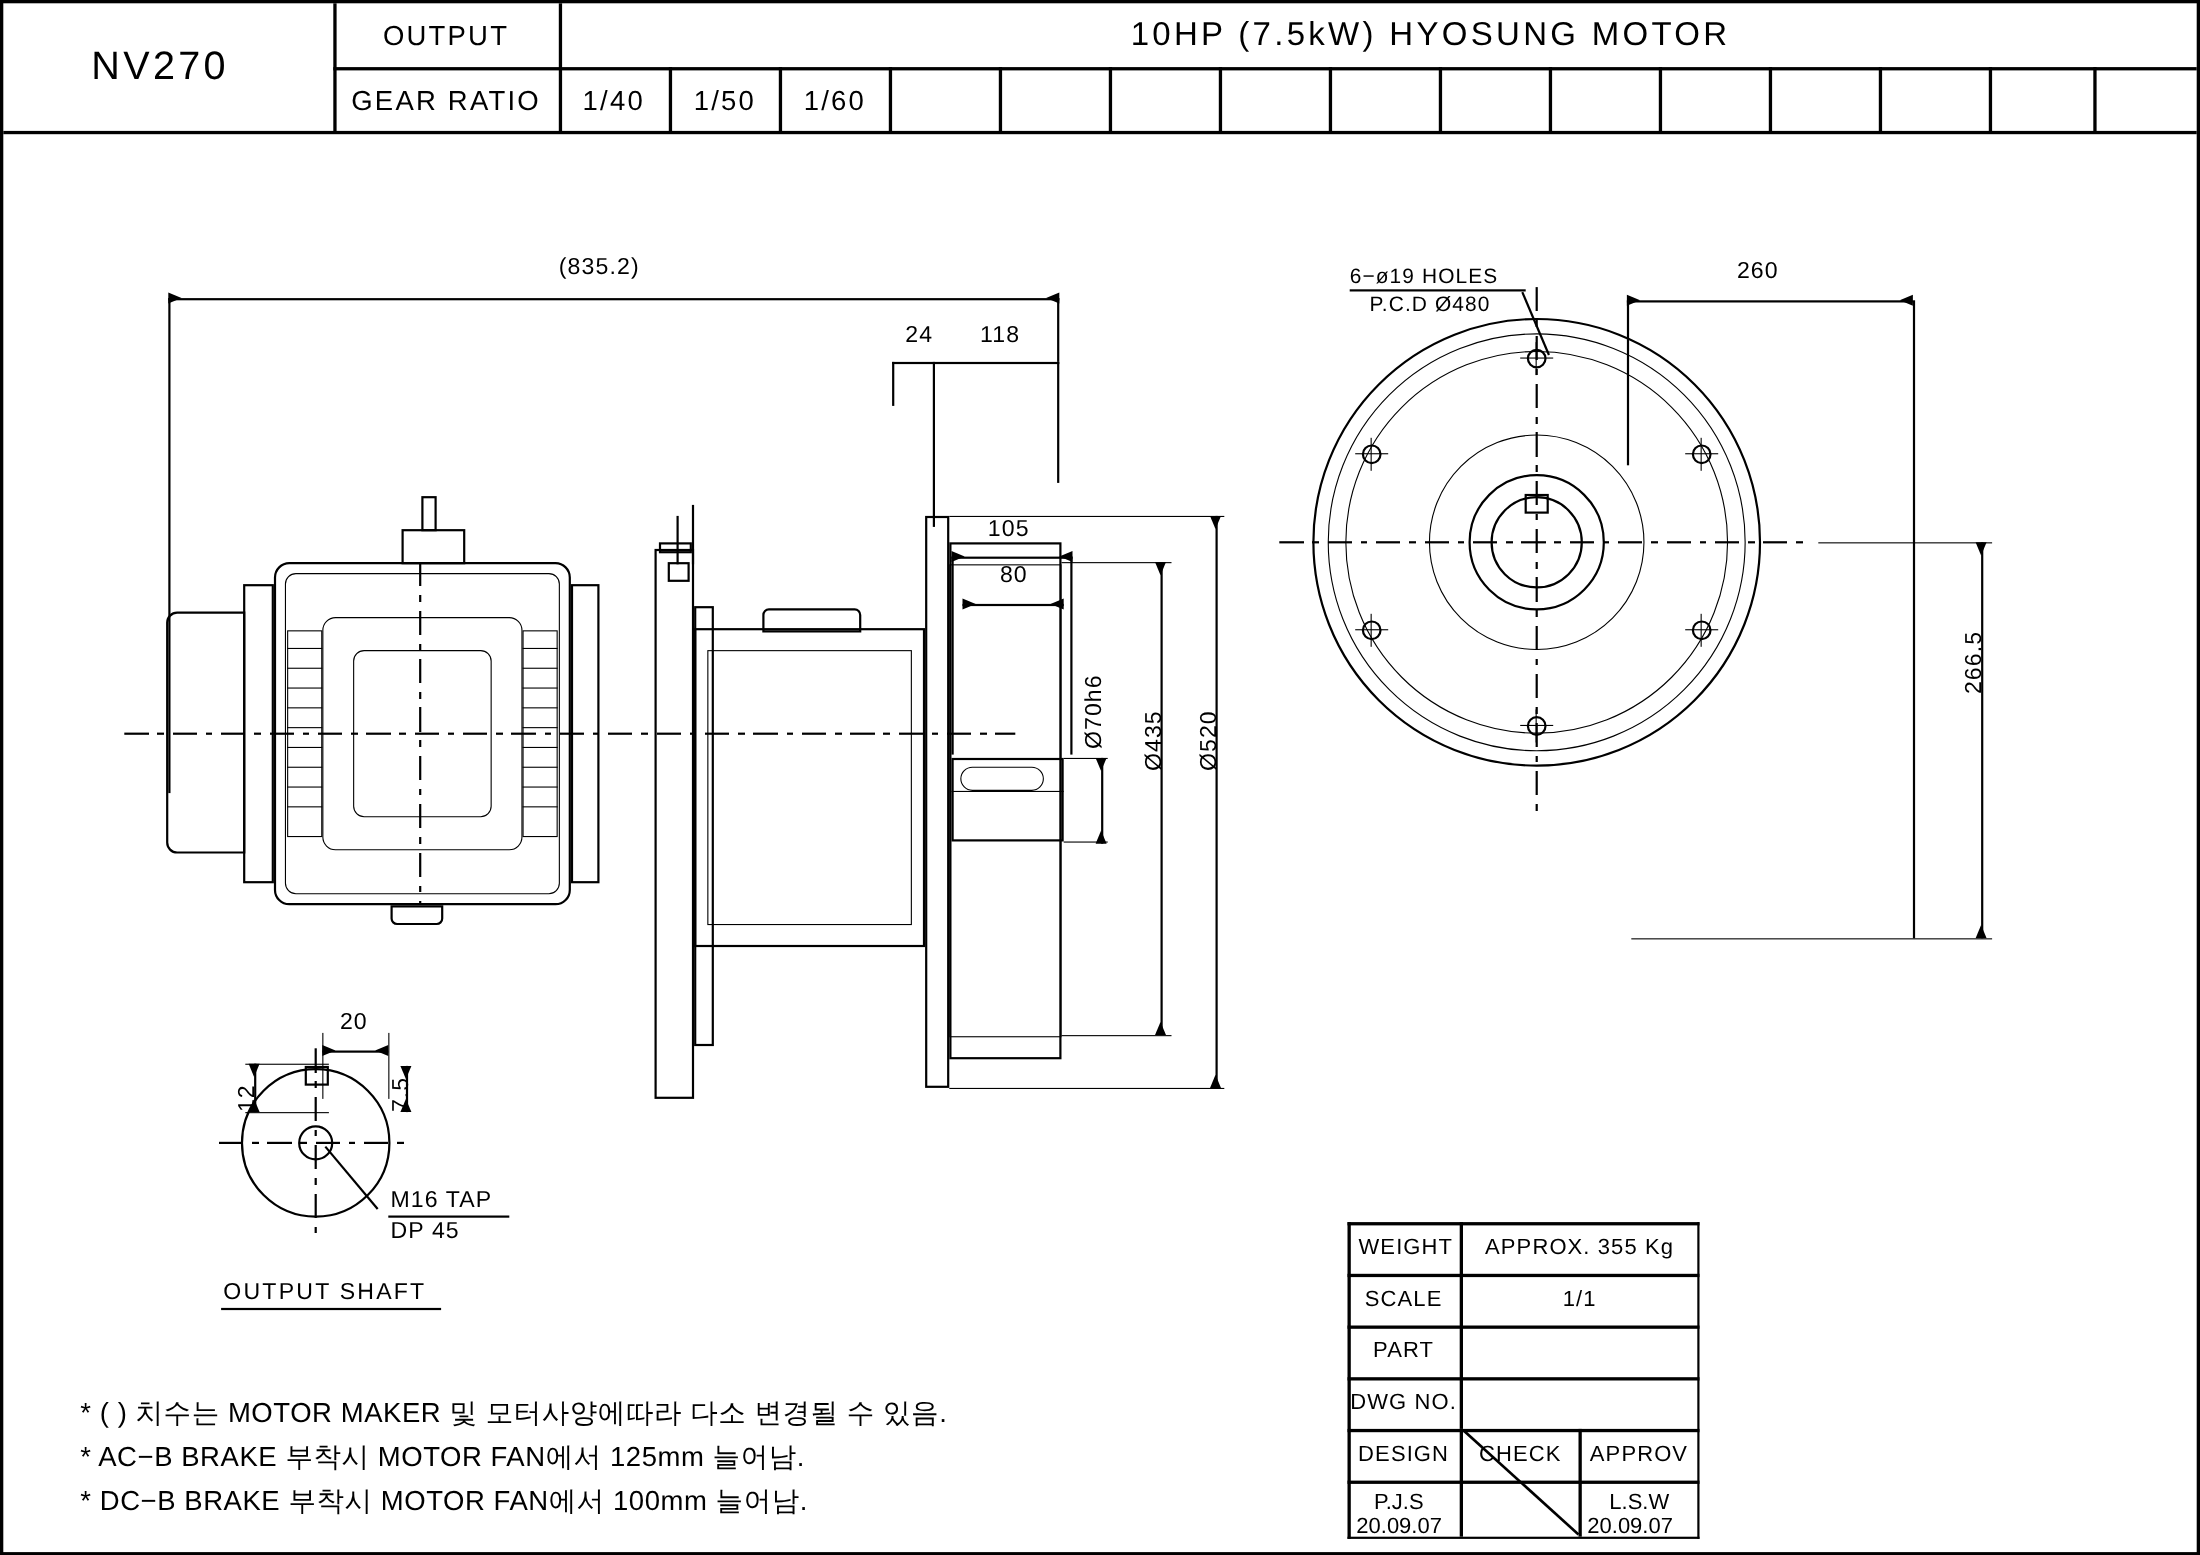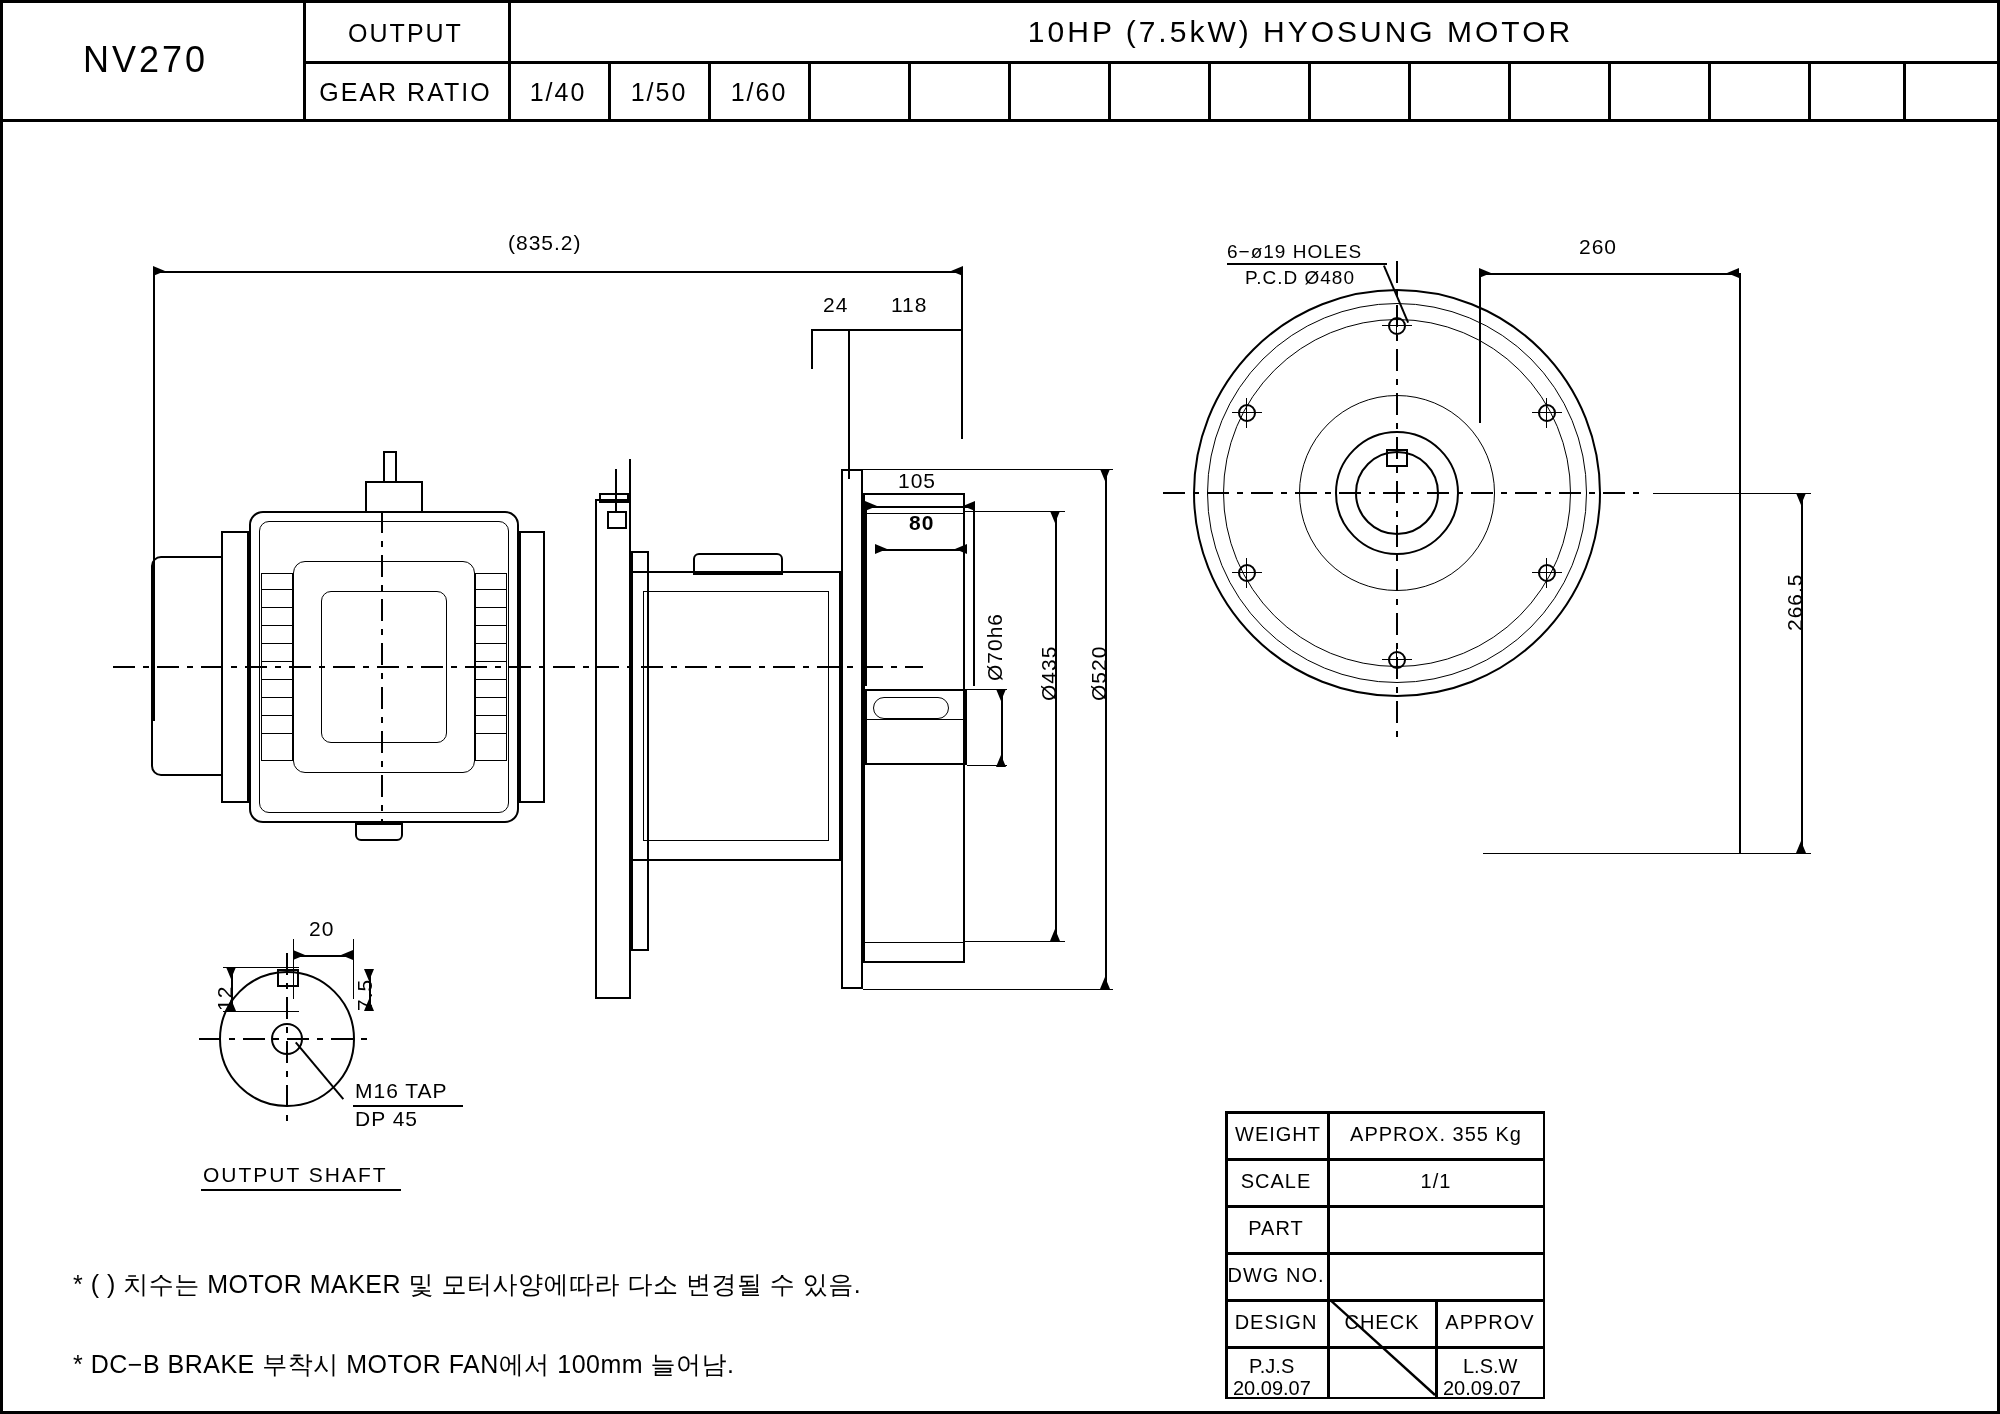--- a/index.html
+++ b/index.html
@@ -150,21 +150,21 @@
 
     <div class="cdash-v" style="left:378px;top:390px;height:310px;"></div>
 
     <div class="txt dimtxt" style="left:895px;top:348px;">105</div>
     <div class="ln" style="left:862px;top:385px;width:110px;height:1.6px;"></div>
     <div class="arrR" style="left:862px;top:380px;"></div>
     <div class="arrL" style="left:960px;top:380px;"></div>
     <div class="ln" style="left:862px;top:385px;width:1.6px;height:180px;"></div>
     <div class="ln" style="left:970px;top:385px;width:1.6px;height:180px;"></div>
 
-    <div class="txt dimtxt" style="left:906px;top:390px;font-weight:bold;">80</div>
+    <div class="txt dimtxt" style="left:906px;top:390px;">80</div>
     <div class="ln" style="left:872px;top:428px;width:92px;height:1.6px;"></div>
     <div class="arrR" style="left:872px;top:423px;"></div>
     <div class="arrL" style="left:952px;top:423px;"></div>
 
     <div class="txt dimtxt" style="left:980px;top:560px;transform:rotate(-90deg);transform-origin:left top;">Ø70h6</div>
     <div class="ln" style="left:998px;top:568px;width:1.6px;height:78px;"></div>
     <div class="arrD" style="left:993px;top:568px;"></div>
     <div class="arrU" style="left:993px;top:634px;"></div>
     <div class="ln" style="left:964px;top:568px;width:40px;height:1.4px;"></div>
     <div class="ln" style="left:964px;top:644px;width:40px;height:1.4px;"></div>
@@ -268,20 +268,21 @@
     <div class="txt dimtxt" style="left:192px;top:196px;">M16 TAP</div>
     <div class="ln" style="left:190px;top:222px;width:110px;height:2px;"></div>
     <div class="txt dimtxt" style="left:192px;top:224px;">DP 45</div>
 
     <div class="txt dimtxt" style="left:40px;top:280px;letter-spacing:2px;">OUTPUT SHAFT</div>
     <div class="ln" style="left:38px;top:306px;width:200px;height:2px;"></div>
   </div>
 
   <div class="abs" style="left:70px;top:1265px;width:1100px;height:130px;">
     <div class="txt notetxt" style="left:0;top:0;">* (  ) 치수는 MOTOR MAKER 및 모터사양에따라 다소 변경될 수 있음.</div>
+    <div class="txt notetxt" style="left:0;top:40px;">* AC−B BRAKE 부착시 MOTOR FAN에서 125mm 늘어남.</div>
     <div class="txt notetxt" style="left:0;top:80px;">* DC−B BRAKE 부착시 MOTOR FAN에서 100mm 늘어남.</div>
   </div>
 
   <div class="abs" style="left:1222px;top:1108px;width:320px;height:288px;">
 
     <div class="ln" style="left:0;top:0;width:320px;height:2.5px;"></div>
     <div class="ln" style="left:0;top:0;width:2.5px;height:288px;"></div>
     <div class="ln" style="left:317.5px;top:0;width:2.5px;height:288px;"></div>
     <div class="ln" style="left:0;top:285.5px;width:320px;height:2.5px;"></div>
 

